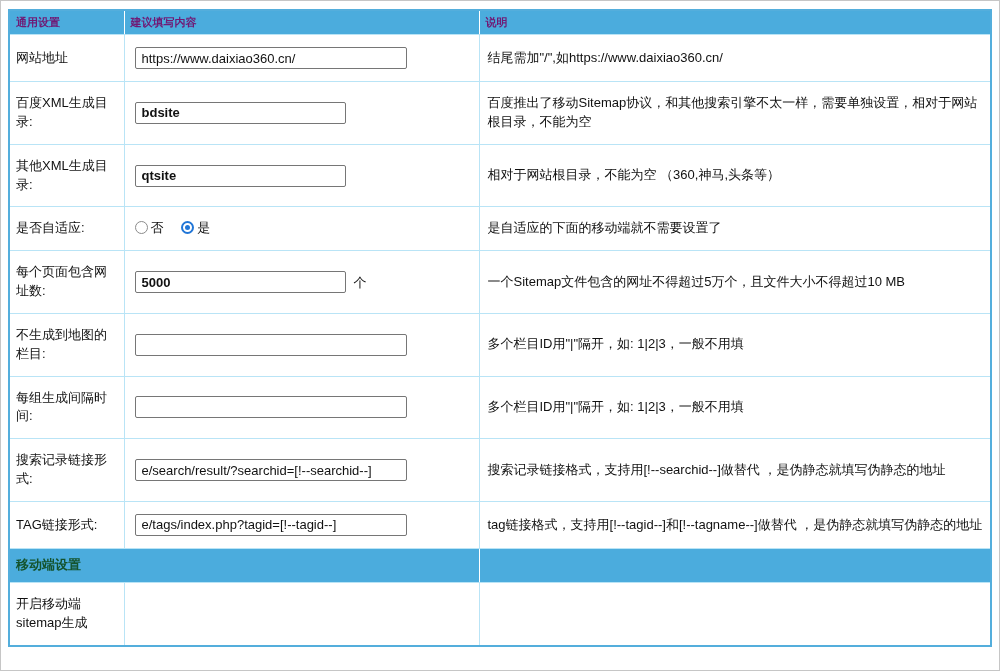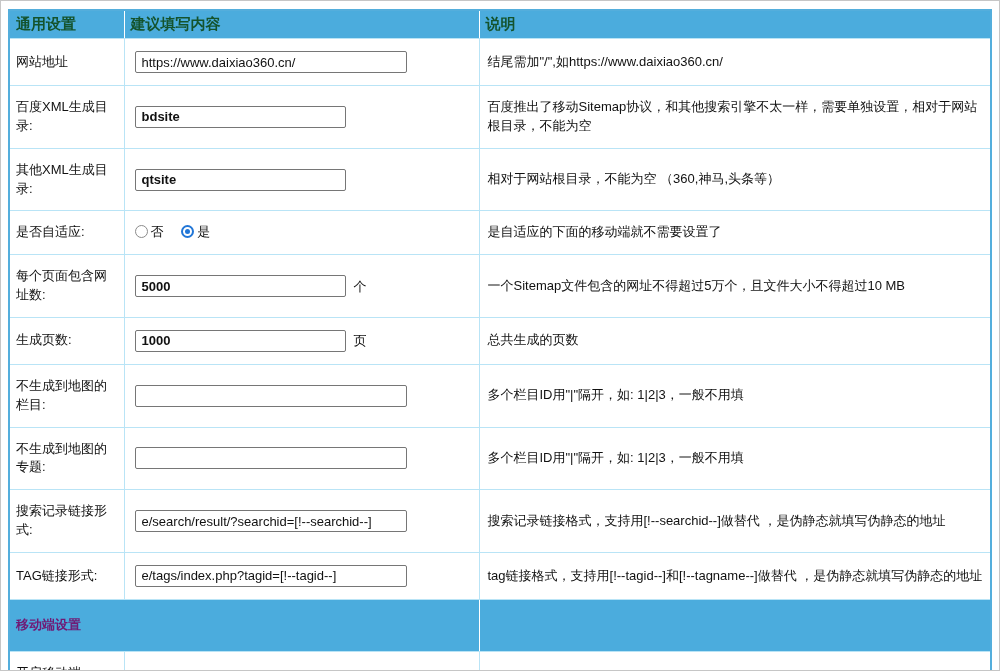--- a/index.html
+++ b/index.html
@@ -1,25 +1,25 @@
 <!DOCTYPE html>
 <html><head>
 <meta charset="utf-8">
 <style>
   html,body{margin:0;padding:0;background:#fff;}
   body{font-family:"Liberation Sans","DejaVu Sans",sans-serif;font-size:13px;color:#111;}
   .frame{width:1000px;height:671px;box-sizing:border-box;border:1px solid #c6c6c6;background:#fff;overflow:hidden;}
   table.settings{border-collapse:collapse;table-layout:fixed;width:984px;margin:8px 0 0 7px;border:2px solid #54aedc;}
   col.c1{width:115px;} col.c2{width:355px;} col.c3{width:auto;}
-  th.head{background:#4bacdd;color:#14532d;font-weight:bold;text-align:left;padding:4px 6px;
-          border-left:1px solid #fff;border-right:1px solid #fff;border-bottom:1px solid #b9e4f6;font-size:15px;}
+  th.head{background:#4bacdd;color:#701a75;font-weight:bold;text-align:left;padding:4px 6px;
+          border-left:1px solid #fff;border-right:1px solid #fff;border-bottom:1px solid #b9e4f6;font-size:11px;}
   td{border:1px solid #b9e4f6;padding:12px 6px;vertical-align:middle;line-height:1.45;}
   td.cell-input{padding-left:10px;}
   td.cell-desc{padding-left:8px;}
-  td.section-cell{background:#4bacdd;color:#701a75;font-weight:bold;padding:16px 6px;
+  td.section-cell{background:#4bacdd;color:#14532d;font-weight:bold;padding:7px 6px;
           border-left:1px solid #fff;border-right:1px solid #fff;border-top:1px solid #b9e4f6;border-bottom:1px solid #b9e4f6;}
   input[type=text]{height:22px;box-sizing:border-box;border:1px solid #767676;border-radius:2px;
           padding:1px 6px;font-family:inherit;font-size:13px;color:#111;background:#fff;}
   .w-wide{width:272px;} .w-narrow{width:211px;font-weight:bold;}
   .unit{margin-left:8px;}
   .radio{display:inline-block;width:13px;height:13px;border-radius:50%;border:1px solid #8b8b8b;
          background:#fff;vertical-align:-2px;position:relative;box-sizing:border-box;}
   .radio.checked{border:2px solid #2176d7;}
   .radio.checked::after{content:"";position:absolute;left:2px;top:2px;right:2px;bottom:2px;background:#2176d7;border-radius:50%;}
   .radio-label{margin:0 0 0 3px;}
@@ -69,36 +69,31 @@
     </td>
     <td class="cell-desc">是自适应的下面的移动端就不需要设置了</td>
   </tr>
 
   <tr>
     <td>每个页面包含网址数:</td>
     <td class="cell-input"><input type="text" class="w-narrow" value="5000" style=""><span class="unit">个</span></td>
     <td class="cell-desc">一个Sitemap文件包含的网址不得超过5万个，且文件大小不得超过10 MB</td>
   </tr>
 
-  <tr>
-    <td>生成页数:</td>
-    <td class="cell-input"><input type="text" class="w-narrow" value="1000" style=""><span class="unit">页</span></td>
-    <td class="cell-desc">总共生成的页数</td>
-  </tr>
 
 
 
   <tr>
     <td>不生成到地图的栏目:</td>
     <td class="cell-input"><input type="text" class="w-wide" value="" style=""></td>
     <td class="cell-desc">多个栏目ID用"|"隔开，如: 1|2|3，一般不用填</td>
   </tr>
 
   <tr>
-    <td>不生成到地图的专题:</td>
+    <td>每组生成间隔时间:</td>
     <td class="cell-input"><input type="text" class="w-wide" value="" style=""></td>
     <td class="cell-desc">多个栏目ID用"|"隔开，如: 1|2|3，一般不用填</td>
   </tr>
 
   <tr>
     <td>搜索记录链接形式:</td>
     <td class="cell-input"><input type="text" class="w-wide" value="e/search/result/?searchid=[!--searchid--]" style=""></td>
     <td class="cell-desc">搜索记录链接格式，支持用[!--searchid--]做替代 ，是伪静态就填写伪静态的地址</td>
   </tr>
 

